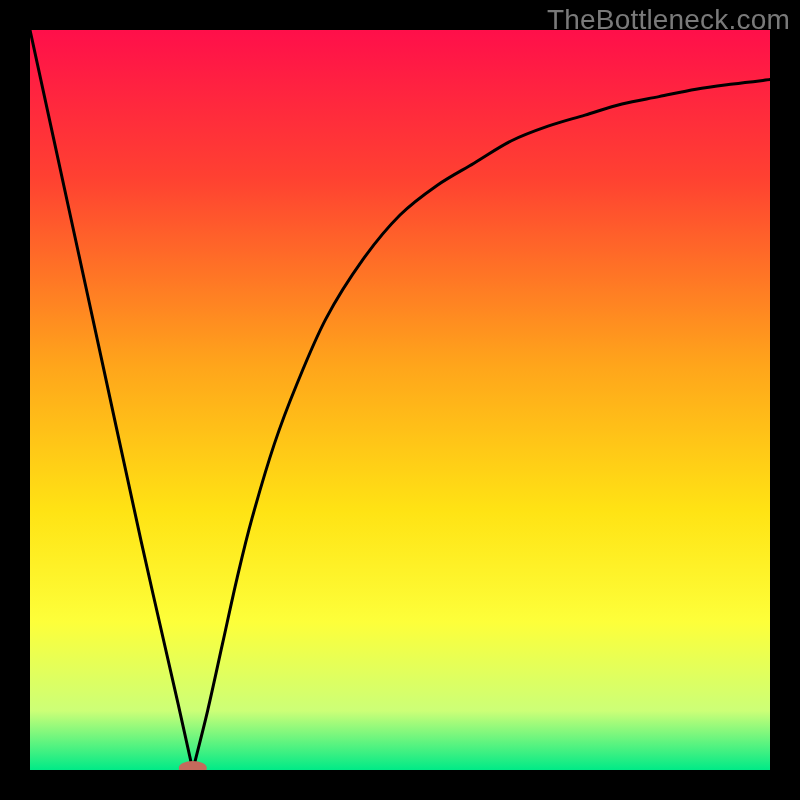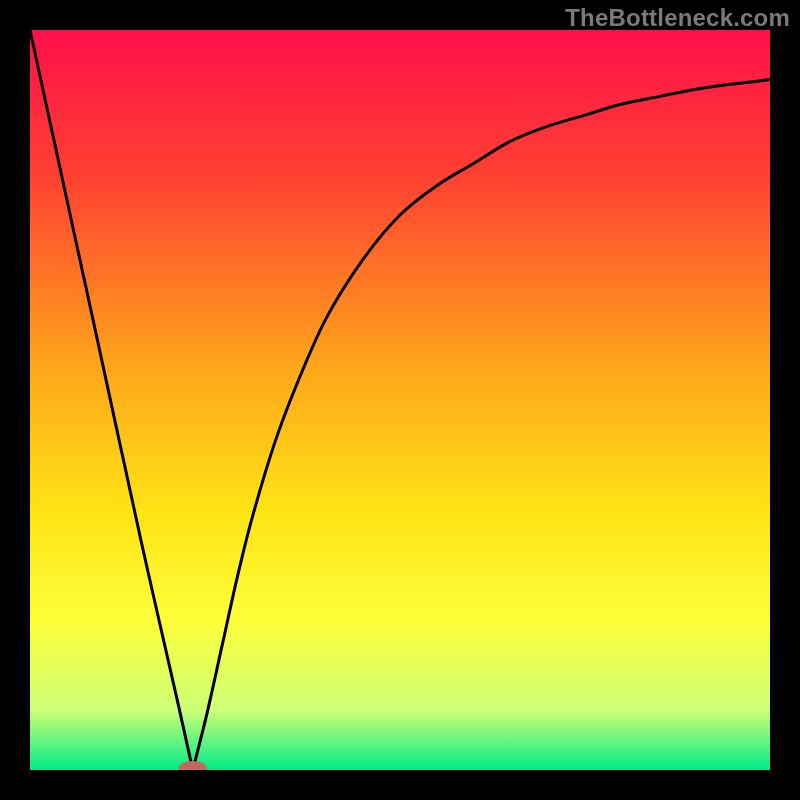--- a/index.html
+++ b/index.html
@@ -15,22 +15,22 @@
     position: relative;
     width: 800px;
     height: 800px;
     background: #000;
   }
   .watermark {
     position: absolute;
     top: 4px;
     right: 10px;
     color: #7a7a7a;
-    font-size: 24px;
-    font-weight: 700;
+    font-size: 28px;
+    font-weight: 400;
     letter-spacing: 0.2px;
     z-index: 5;
   }
   .plot-outer {
     position: absolute;
     left: 30px;
     top: 30px;
     width: 740px;
     height: 740px;
   }

